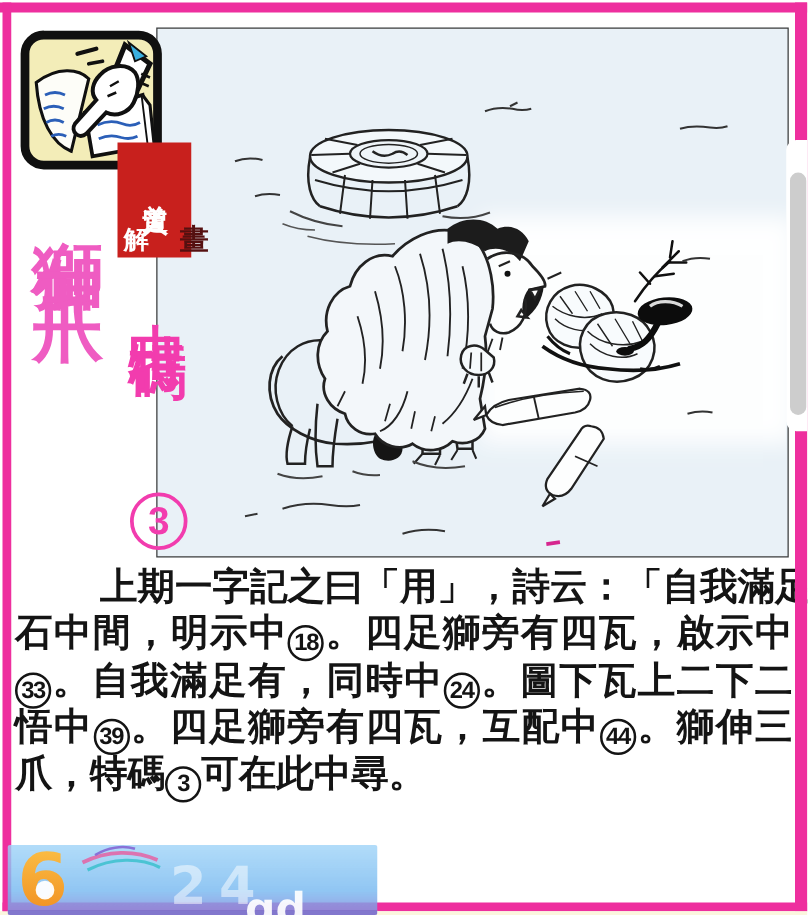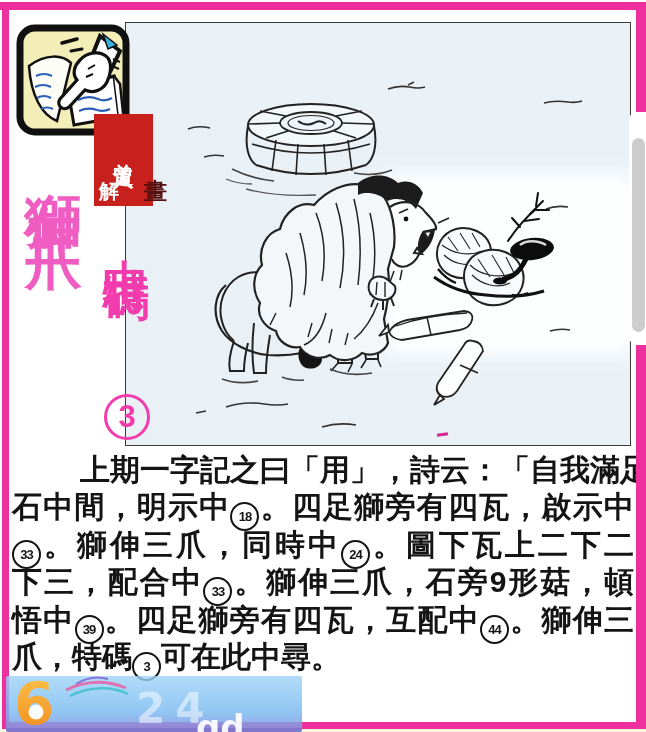--- a/index.html
+++ b/index.html
@@ -63,21 +63,21 @@
   #body-text{
     position:absolute;left:12px;top:451px;width:622px;z-index:1;
     color:#141414;font-weight:600;font-size:30px;line-height:37.4px;
   }
   .line{text-align:justify;text-align-last:justify;white-space:nowrap;height:37.4px;}
   .line.indent{padding-left:68px;}
   .line.last{text-align-last:left;}
   .circ{
     display:inline-flex;align-items:center;justify-content:center;
     width:29px;height:29px;border:2.5px solid #141414;border-radius:50%;
-    font-size:13px;font-weight:700;letter-spacing:-1px;vertical-align:-4px;
+    font-size:19px;font-weight:700;letter-spacing:-1px;vertical-align:-4px;
     box-sizing:border-box;line-height:1;
   }
 
   
   #watermark{
     position:absolute;left:6px;top:676px;width:296px;height:56px;z-index:5;
     background:linear-gradient(180deg,rgba(158,211,247,.80) 0%,rgba(120,185,240,.82) 70%,rgba(132,150,224,.85) 100%);
     border-bottom:4px solid rgba(125,108,200,.9);box-sizing:border-box;border-radius:2px;
   }
   #wm-digits{position:absolute;left:130px;top:8px;font-size:42px;font-weight:800;
@@ -246,22 +246,21 @@
         <path d="M196,404 q16,-5 34,-2"></path>
       </g>
     </svg>
   </div>
 
   <div id="artifact"></div>
 
   <div id="body-text">
       <div class="line indent"><span>上期一字記之曰「用」，詩云：「自我滿足有</span></div>
       <div class="line"><span>石中間，明示中</span><span class="circ">18</span><span>。四足獅旁有四瓦，啟示中</span></div>
-      <div class="line"><span class="circ">33</span><span>。獅伸三爪，同時中</span><span class="circ">24</span><span>。圖下瓦上二下二</span></div>
-      <div class="line"><span>下三，配合中</span><span class="circ">33</span><span>。獅伸三爪，石旁9形菇，頓</span></div>
+      <div class="line"><span class="circ">33</span><span>。自我滿足有，同時中</span><span class="circ">24</span><span>。圖下瓦上二下二</span></div>
       <div class="line"><span>悟中</span><span class="circ">39</span><span>。四足獅旁有四瓦，互配中</span><span class="circ">44</span><span>。獅伸三</span></div>
       <div class="line last"><span>爪，特碼</span><span class="circ">3</span><span>可在此中尋。</span></div>
     </div>
 
   <div id="watermark">
     <div id="wm-logo">
       <svg width="58" height="58" viewBox="0 0 58 58">
         <defs>
           <linearGradient id="og" x1="0" y1="0" x2="0" y2="1">
             <stop offset="0" stop-color="#fcc44a"></stop>

